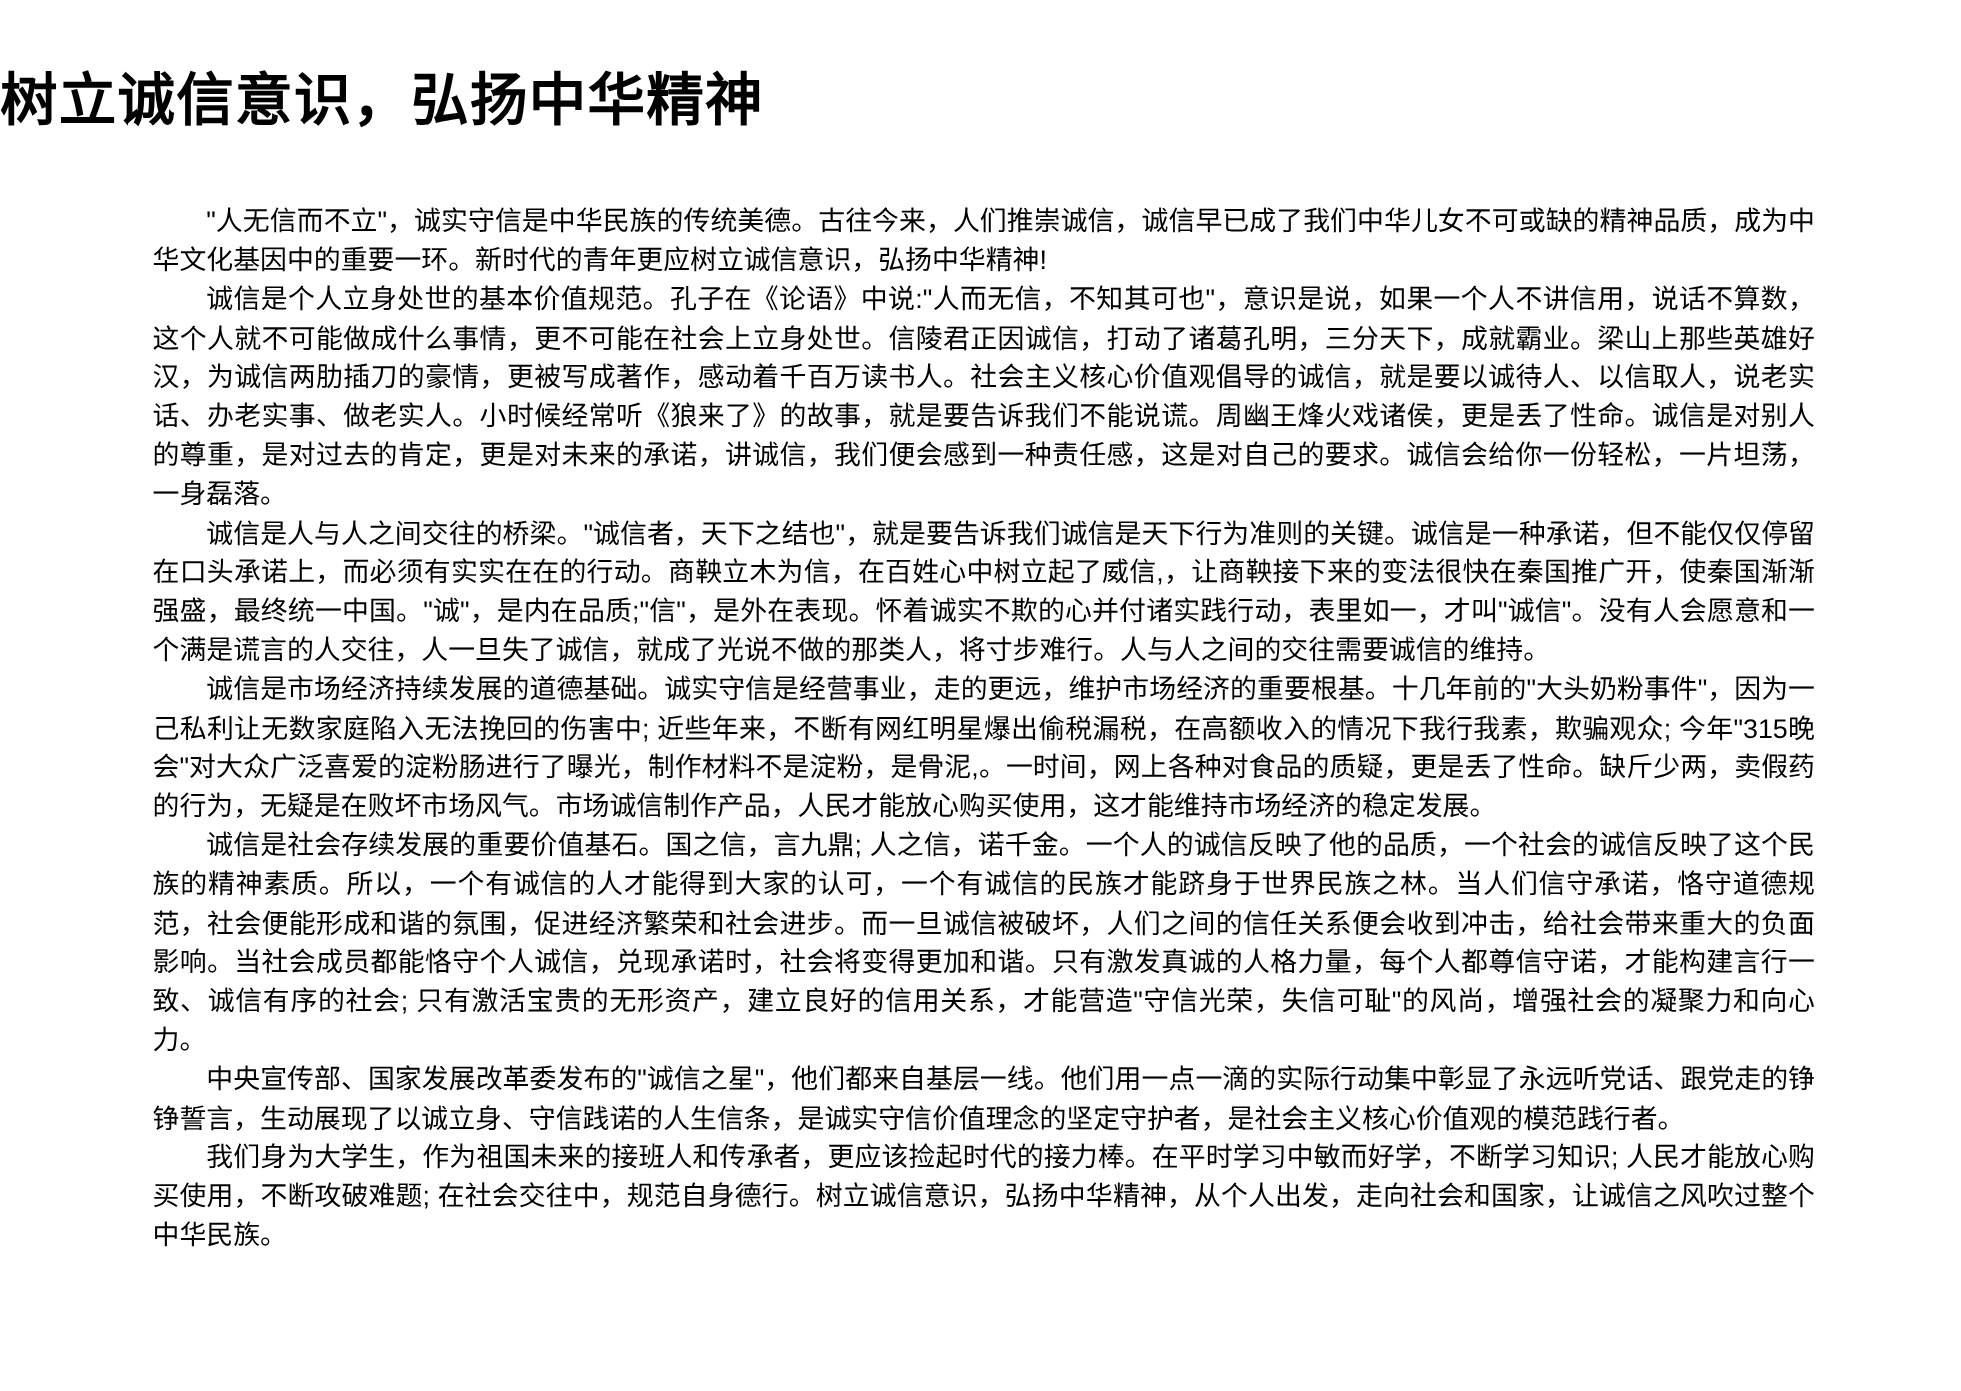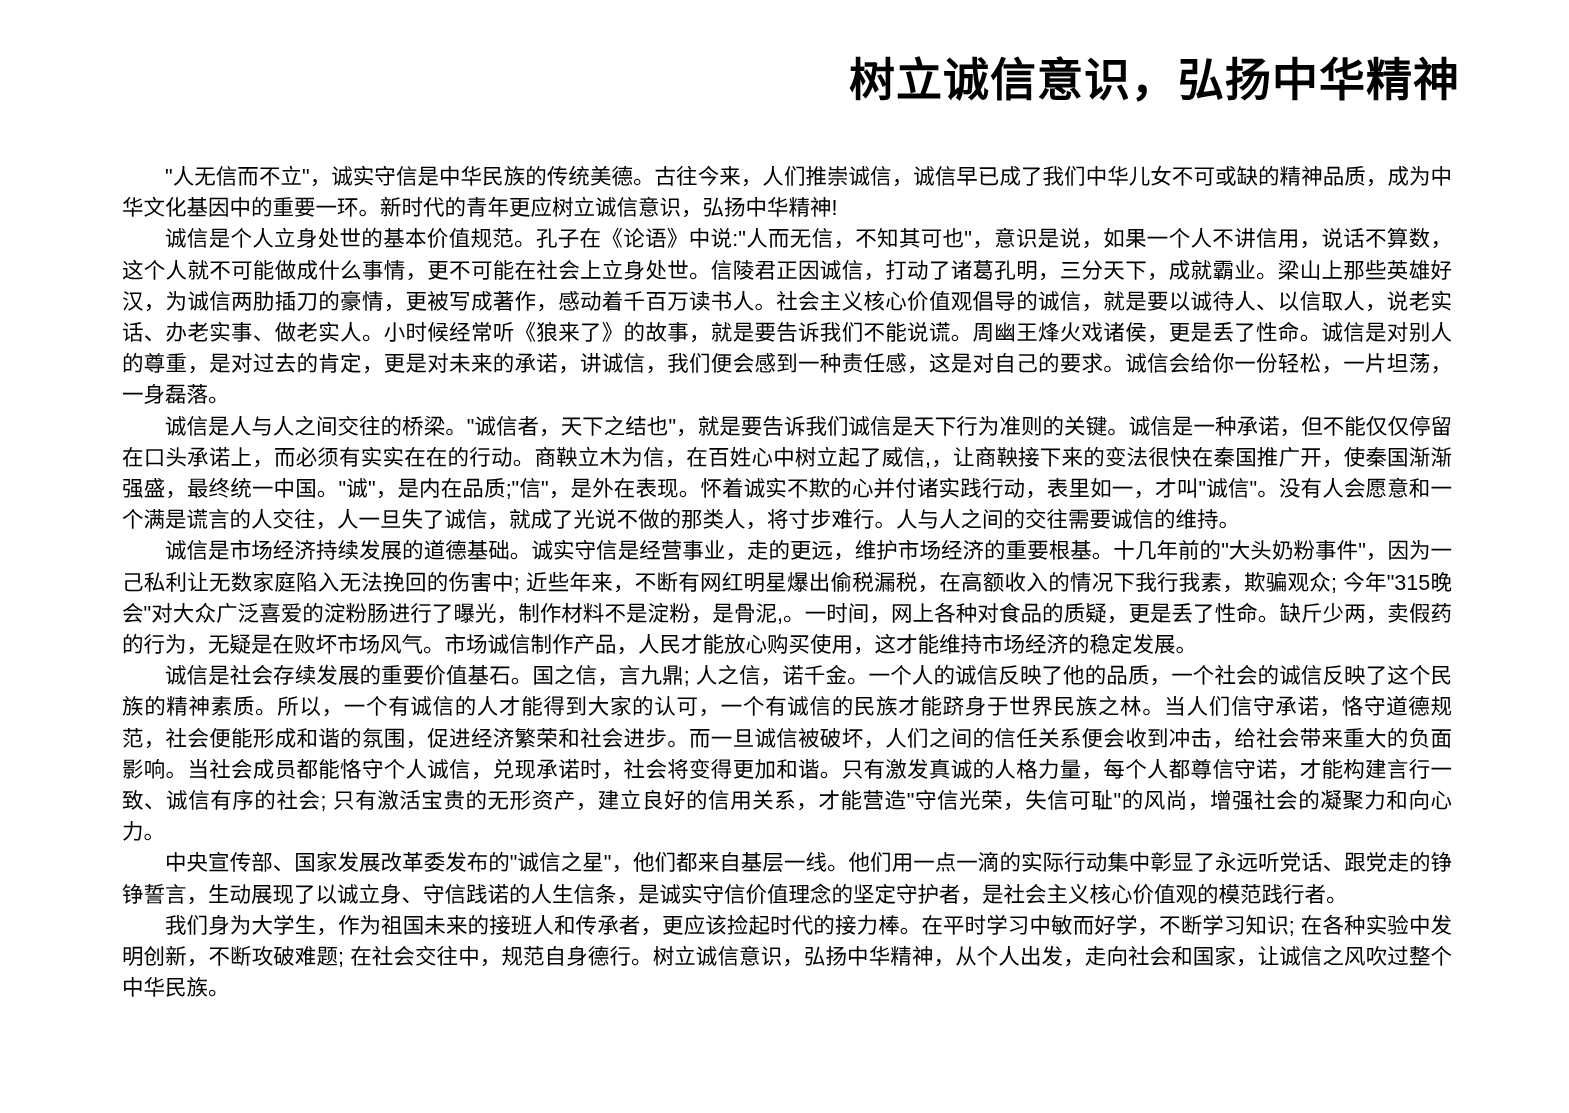--- a/index.html
+++ b/index.html
@@ -9,21 +9,21 @@
     width: 1569px;
     height: 1113px;
     background: #ffffff;
     overflow: hidden;
     color: #000000;
   }
   .doc-title {
     margin: 0;
     padding-top: 52px;
     width: 1460px;
-    text-align: right;
+    text-align: left;
     font-family: "Liberation Serif", "DejaVu Serif", serif;
     font-weight: bold;
     font-size: 46px;
     line-height: 58px;
     letter-spacing: 1px;
     color: #000000;
   }
   .doc-content {
     margin: 52px 117px 0 122px;
     width: 1330px;
@@ -45,15 +45,15 @@
 
 <div class="page">
   <h1 class="doc-title">树立诚信意识，弘扬中华精神</h1>
   <div class="doc-content">
     <p>"人无信而不立"，诚实守信是中华民族的传统美德。古往今来，人们推崇诚信，诚信早已成了我们中华儿女不可或缺的精神品质，成为中华文化基因中的重要一环。新时代的青年更应树立诚信意识，弘扬中华精神!</p>
     <p>诚信是个人立身处世的基本价值规范。孔子在《论语》中说:"人而无信，不知其可也"，意识是说，如果一个人不讲信用，说话不算数，这个人就不可能做成什么事情，更不可能在社会上立身处世。信陵君正因诚信，打动了诸葛孔明，三分天下，成就霸业。梁山上那些英雄好汉，为诚信两肋插刀的豪情，更被写成著作，感动着千百万读书人。社会主义核心价值观倡导的诚信，就是要以诚待人、以信取人，说老实话、办老实事、做老实人。小时候经常听《狼来了》的故事，就是要告诉我们不能说谎。周幽王烽火戏诸侯，更是丢了性命。诚信是对别人的尊重，是对过去的肯定，更是对未来的承诺，讲诚信，我们便会感到一种责任感，这是对自己的要求。诚信会给你一份轻松，一片坦荡，一身磊落。</p>
     <p>诚信是人与人之间交往的桥梁。"诚信者，天下之结也"，就是要告诉我们诚信是天下行为准则的关键。诚信是一种承诺，但不能仅仅停留在口头承诺上，而必须有实实在在的行动。商鞅立木为信，在百姓心中树立起了威信,，让商鞅接下来的变法很快在秦国推广开，使秦国渐渐强盛，最终统一中国。"诚"，是内在品质;"信"，是外在表现。怀着诚实不欺的心并付诸实践行动，表里如一，才叫"诚信"。没有人会愿意和一个满是谎言的人交往，人一旦失了诚信，就成了光说不做的那类人，将寸步难行。人与人之间的交往需要诚信的维持。</p>
     <p>诚信是市场经济持续发展的道德基础。诚实守信是经营事业，走的更远，维护市场经济的重要根基。十几年前的"大头奶粉事件"，因为一己私利让无数家庭陷入无法挽回的伤害中; 近些年来，不断有网红明星爆出偷税漏税，在高额收入的情况下我行我素，欺骗观众; 今年"315晚会"对大众广泛喜爱的淀粉肠进行了曝光，制作材料不是淀粉，是骨泥,。一时间，网上各种对食品的质疑，更是丢了性命。缺斤少两，卖假药的行为，无疑是在败坏市场风气。市场诚信制作产品，人民才能放心购买使用，这才能维持市场经济的稳定发展。</p>
     <p>诚信是社会存续发展的重要价值基石。国之信，言九鼎; 人之信，诺千金。一个人的诚信反映了他的品质，一个社会的诚信反映了这个民族的精神素质。所以，一个有诚信的人才能得到大家的认可，一个有诚信的民族才能跻身于世界民族之林。当人们信守承诺，恪守道德规范，社会便能形成和谐的氛围，促进经济繁荣和社会进步。而一旦诚信被破坏，人们之间的信任关系便会收到冲击，给社会带来重大的负面影响。当社会成员都能恪守个人诚信，兑现承诺时，社会将变得更加和谐。只有激发真诚的人格力量，每个人都尊信守诺，才能构建言行一致、诚信有序的社会; 只有激活宝贵的无形资产，建立良好的信用关系，才能营造"守信光荣，失信可耻"的风尚，增强社会的凝聚力和向心力。</p>
     <p>中央宣传部、国家发展改革委发布的"诚信之星"，他们都来自基层一线。他们用一点一滴的实际行动集中彰显了永远听党话、跟党走的铮铮誓言，生动展现了以诚立身、守信践诺的人生信条，是诚实守信价值理念的坚定守护者，是社会主义核心价值观的模范践行者。</p>
-    <p>我们身为大学生，作为祖国未来的接班人和传承者，更应该捡起时代的接力棒。在平时学习中敏而好学，不断学习知识; 在各种实验中发明创新，不断攻破难题; 在社会交往中，规范自身德行。树立诚信意识，弘扬中华精神，从个人出发，走向社会和国家，让诚信之风吹过整个中华民族。</p>
+    <p>我们身为大学生，作为祖国未来的接班人和传承者，更应该捡起时代的接力棒。在平时学习中敏而好学，不断学习知识; 人民才能放心购买使用，不断攻破难题; 在社会交往中，规范自身德行。树立诚信意识，弘扬中华精神，从个人出发，走向社会和国家，让诚信之风吹过整个中华民族。</p>
   </div>
 </div>
 
 </body></html>

